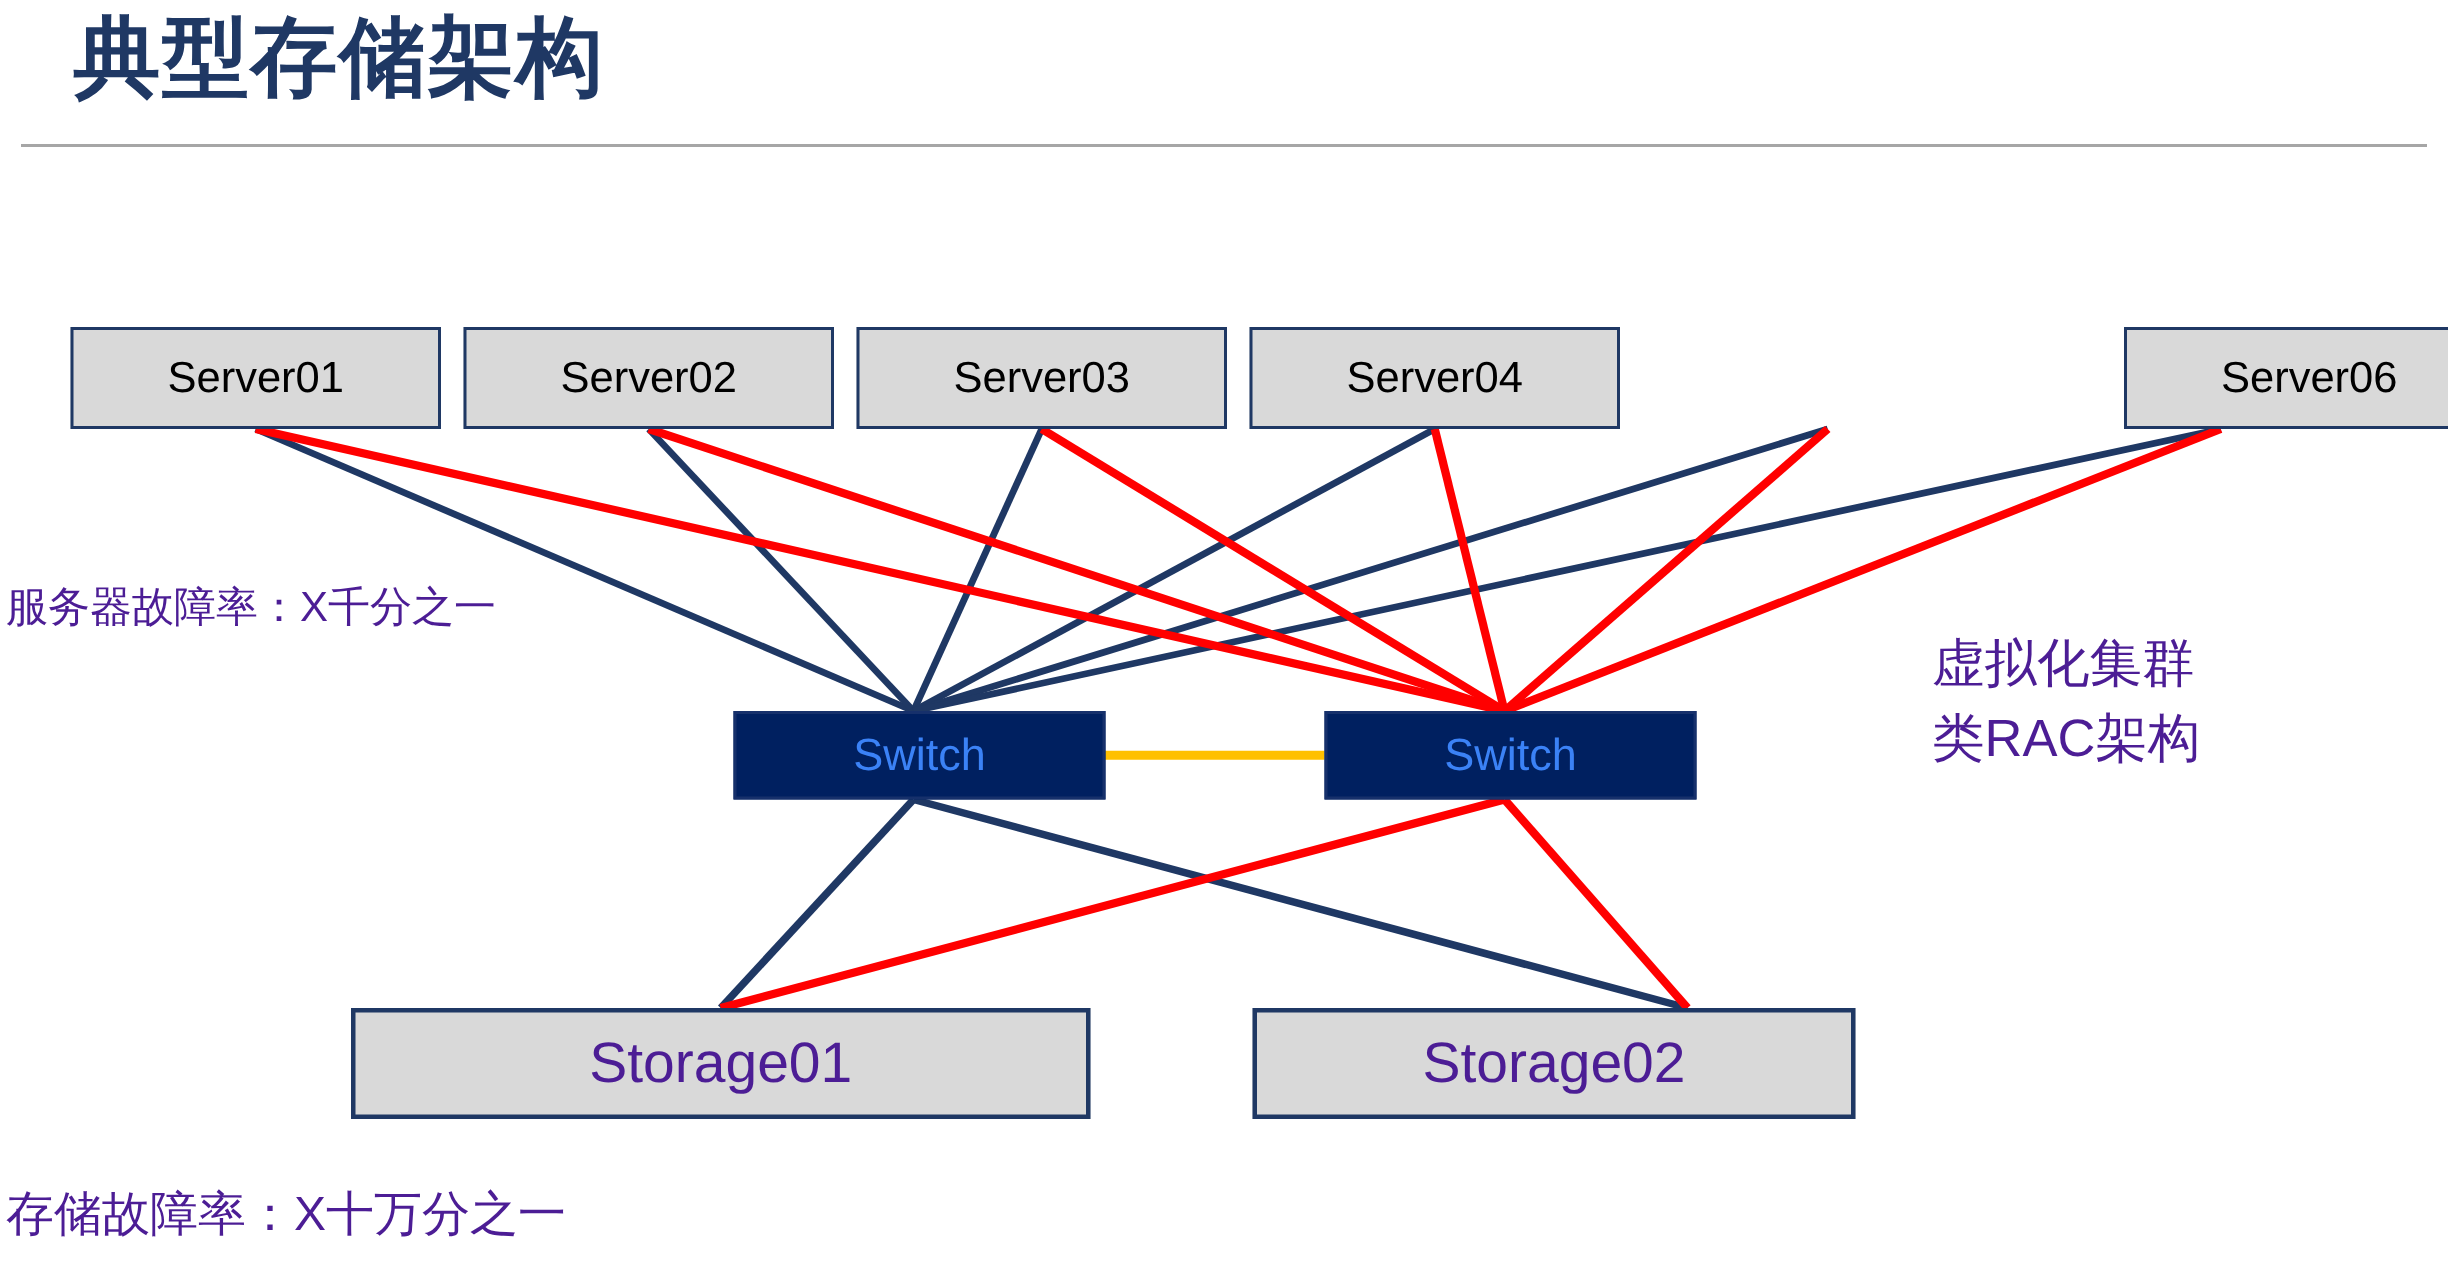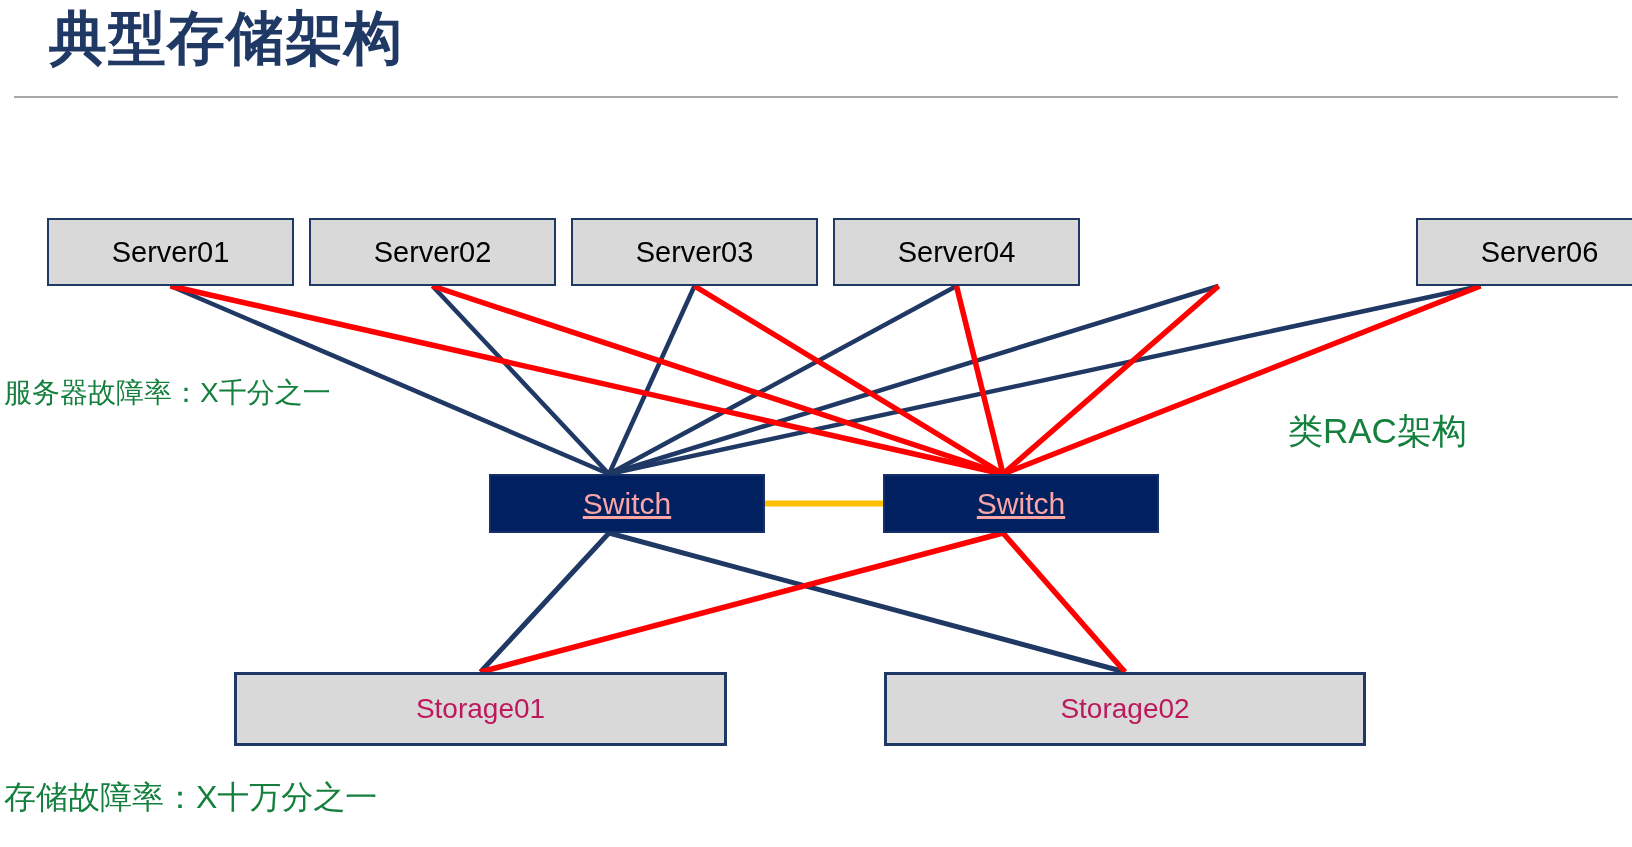--- a/index.html
+++ b/index.html
@@ -21,30 +21,30 @@
   .node {
     position:absolute; display:flex; align-items:center; justify-content:center;
     z-index:2; box-sizing:border-box; text-align:left; white-space:nowrap;
   }
   .server {
     top:218px; width:247px; height:68px;
     background:#D9D9D9; border:2px solid #1F3864; color:#000; font-size:29px;
   }
   .s1{left:47px}.s2{left:309px}.s3{left:571px}.s4{left:833px}.s5{left:1095px}.s6{left:1416px}
   .switch {
-    top:474px; width:276px; height:59px;
-    background:#002060; border:2px solid #16306B; color:#fca5a5; font-size:30px;text-decoration:underline;
+    top:474px; width:248px; height:59px;
+    background:#002060; border:2px solid #16306B; color:#3b82f6; font-size:30px;
   }
   .swa{left:489px}.swb{left:883px}
   .storage {
     top:672px; height:74px;
-    background:#D9D9D9; border:3px solid #1F3864; color:#be185d; font-size:28px;
+    background:#D9D9D9; border:3px solid #1F3864; color:#4c1d95; font-size:38px;
   }
-  .st1{left:234px; width:493px}.st2{left:884px; width:482px}
-  .note { position:absolute; color:#15803d; z-index:2; white-space:nowrap; }
+  .st1{left:234px; width:493px}.st2{left:835px; width:402px}
+  .note { position:absolute; color:#4c1d95; z-index:2; white-space:nowrap;margin-top:12px; }
   .note-server  { left:4px; top:374px; font-size:28px; }
   .note-storage { left:4px; top:776px; font-size:32px; }
   .note-right   { left:1288px; top:406px; font-size:35px; line-height:50px; }
 </style>
 </head>
 <body>
 
 <div id="stage">
 
   <div class="title">典型存储架构</div>
@@ -97,16 +97,17 @@
     <span>Storage01</span>
   </div>
   <div class="node storage st2">
     <span>Storage02</span>
   </div>
 
   <div class="note note-server">服务器故障率：X千分之一</div>
   <div class="note note-storage">存储故障率：X十万分之一</div>
 
   <div class="note note-right">
+    <div>虚拟化集群</div>
     <div>类RAC架构</div>
   </div>
 
 </div>
 
 </body></html>

